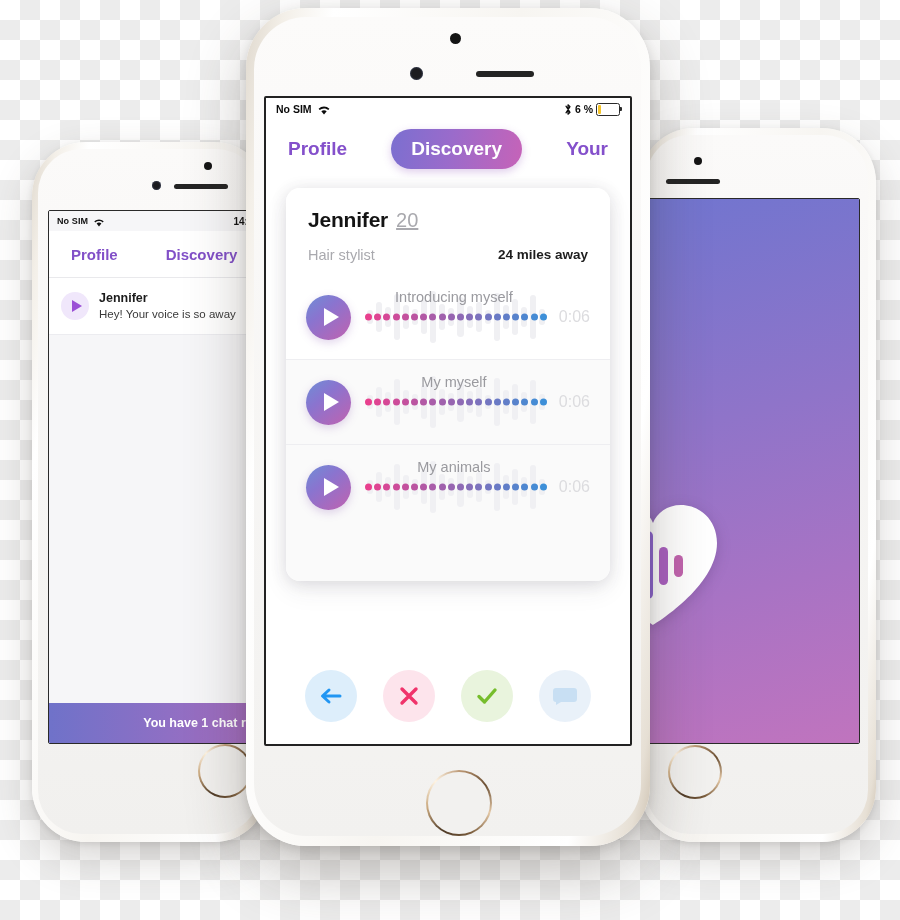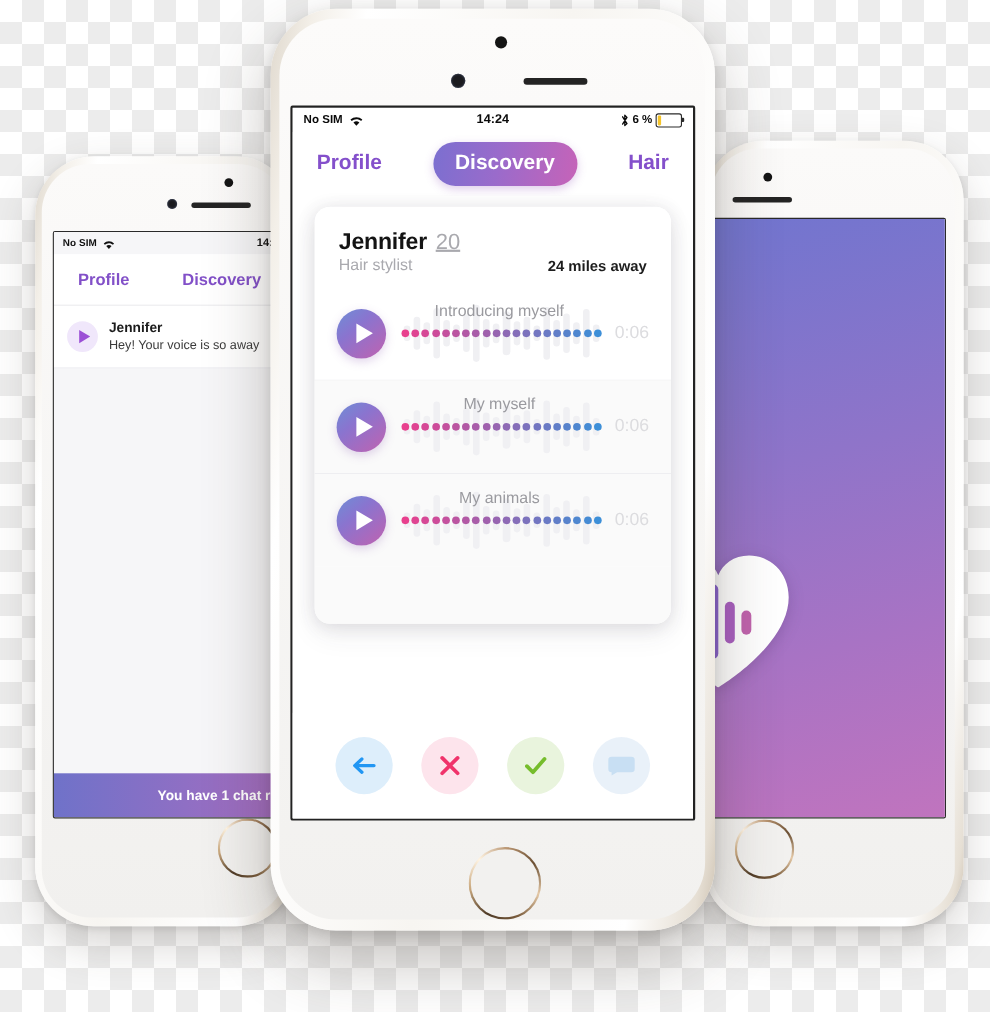--- a/index.html
+++ b/index.html
@@ -101,21 +101,21 @@
     border-radius:22px;padding:9px 20px;box-shadow:0 3px 9px rgba(150,90,190,.30);}
 
   .c-content{flex:1;background:#fff;display:flex;flex-direction:column;}
   .card{margin:10px 20px 0 20px;border-radius:14px;background:#fff;
     box-shadow:0 2px 16px rgba(60,50,70,.14), 0 10px 26px rgba(60,50,70,.07);
     overflow:hidden;flex:0 0 auto;}
   .card-head{padding:20px 22px 12px 22px;background:#fff;}
   .nameline{display:flex;align-items:baseline;gap:8px;}
   .nm{font-size:21px;font-weight:700;color:#141414;letter-spacing:-.2px;}
   .age{font-size:20px;color:#a9a9ae;font-weight:400;text-decoration:underline;}
-  .subline{display:flex;align-items:center;justify-content:space-between;margin-top:1px;}
+  .subline{display:flex;align-items:flex-start;justify-content:space-between;margin-top:15px;}
   .job{font-size:14.5px;color:#a9a9ae;}
   .dist{font-size:13.5px;font-weight:700;color:#1d1d1d;}
 
   .track{display:flex;align-items:center;gap:0;padding:14px 20px;position:relative;background:#fff;}
   .track.shaded{background:#fafafa;}
   .sep{height:1px;background:#eeeef1;margin:0 0px;}
   .play{width:45px;height:45px;border-radius:50%;flex:0 0 auto;
     background:linear-gradient(140deg,#6e8ed6 0%,#8a74cf 38%,#c062b0 100%);
     display:flex;align-items:center;justify-content:center;
     box-shadow:0 3px 9px rgba(140,90,180,.25);}
@@ -225,38 +225,37 @@
       <div class="c-screen">
 
         <div class="c-status">
           <span>No SIM</span>
           <span class="wifi">
             <svg class="svgico" width="14" height="10" viewBox="0 0 14 10">
               <path d="M7 9.4 4.3 6.3a4.4 4.4 0 0 1 5.4 0z" fill="#0b0b0b"></path>
               <path d="M7 3.4c1.6 0 3.1.6 4.3 1.6l1.1-1.3A8.4 8.4 0 0 0 7 1.6 8.4 8.4 0 0 0 1.6 3.7l1.1 1.3A6.5 6.5 0 0 1 7 3.4z" fill="#0b0b0b"></path>
             </svg>
           </span>
-          <span class="time">14:24</span>
           <span class="right">
             <span>
               <svg class="svgico" width="8" height="13" viewBox="0 0 8 13">
                 <path d="M2 3.2 6 9.3 4 11.2V1.8L6 3.7 2 9.8" fill="none" stroke="#0b0b0b" stroke-width="1.2" stroke-linejoin="round" stroke-linecap="round"></path>
               </svg>
             </span>
             <span style="font-size:10.5px;">6 %</span>
             <span class="batt">
                 <i></i>
               </span>
           </span>
         </div>
 
         <div class="c-tabs">
           <div class="c-tab">Profile</div>
           <div class="c-tab active">Discovery</div>
-          <div class="c-tab">Hair</div>
+          <div class="c-tab">Your</div>
         </div>
 
         <div class="c-content">
           <div class="card">
 
             <div class="card-head">
               <div class="nameline">
                 <span class="nm">Jennifer</span>
                 <span class="age">20</span>
               </div>

